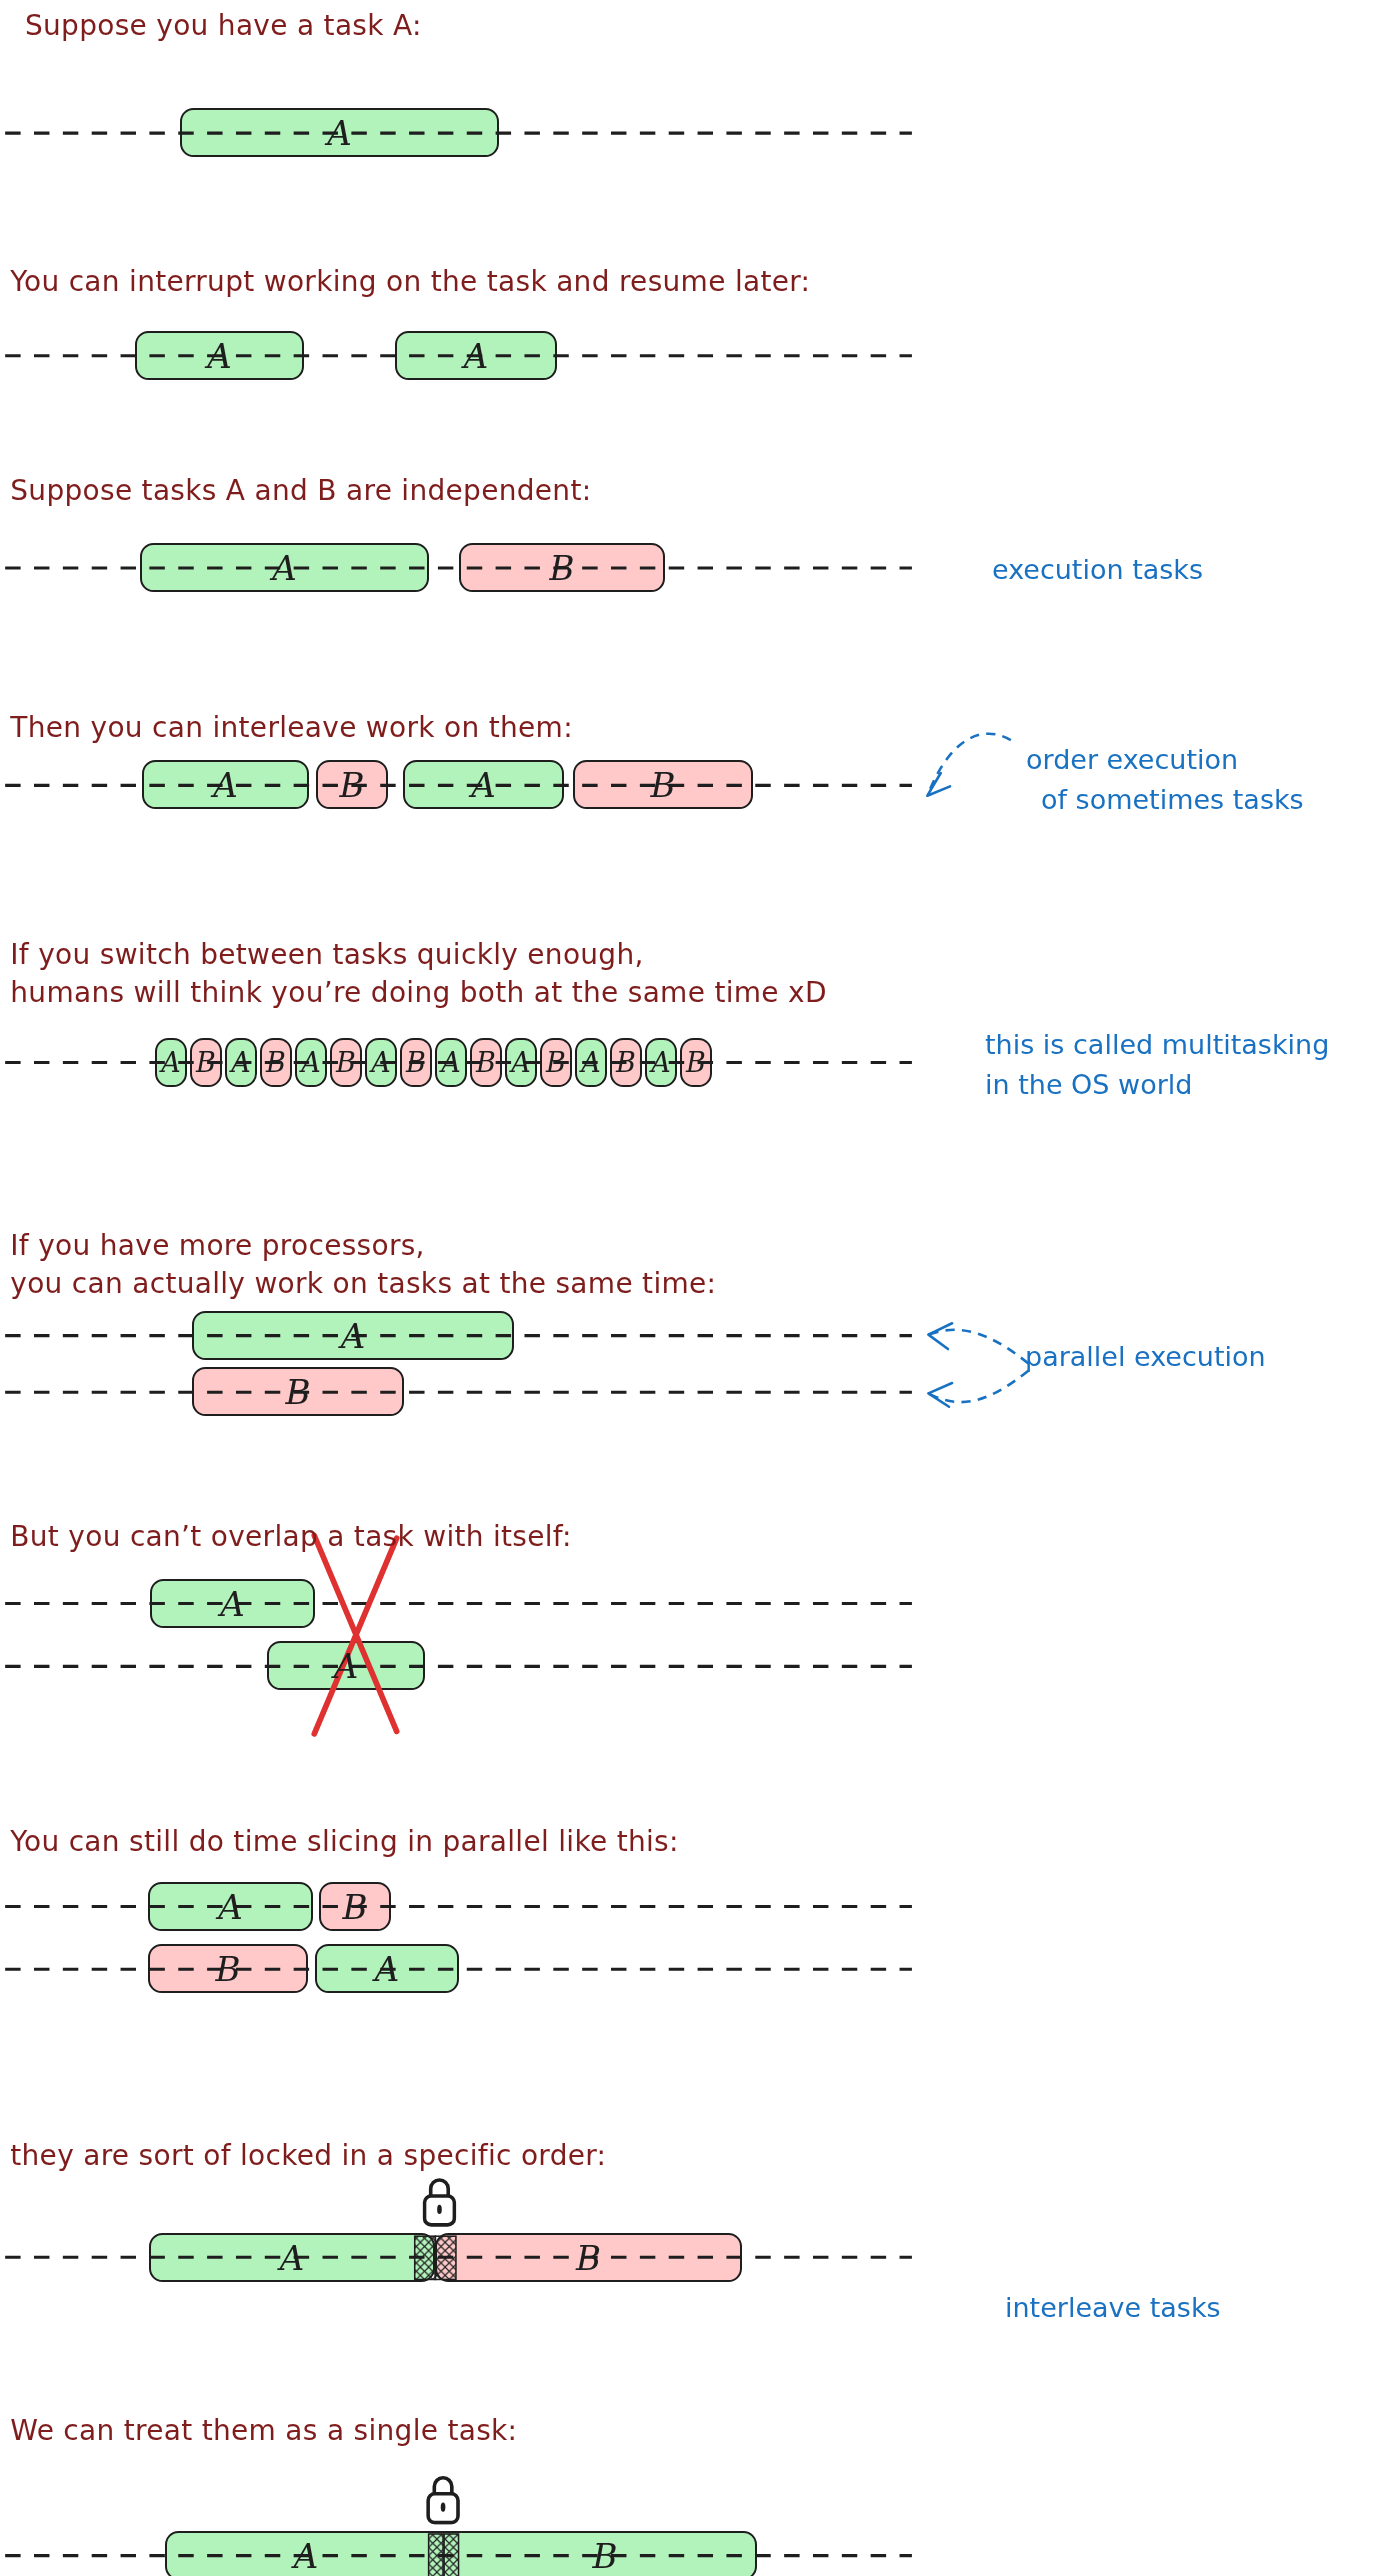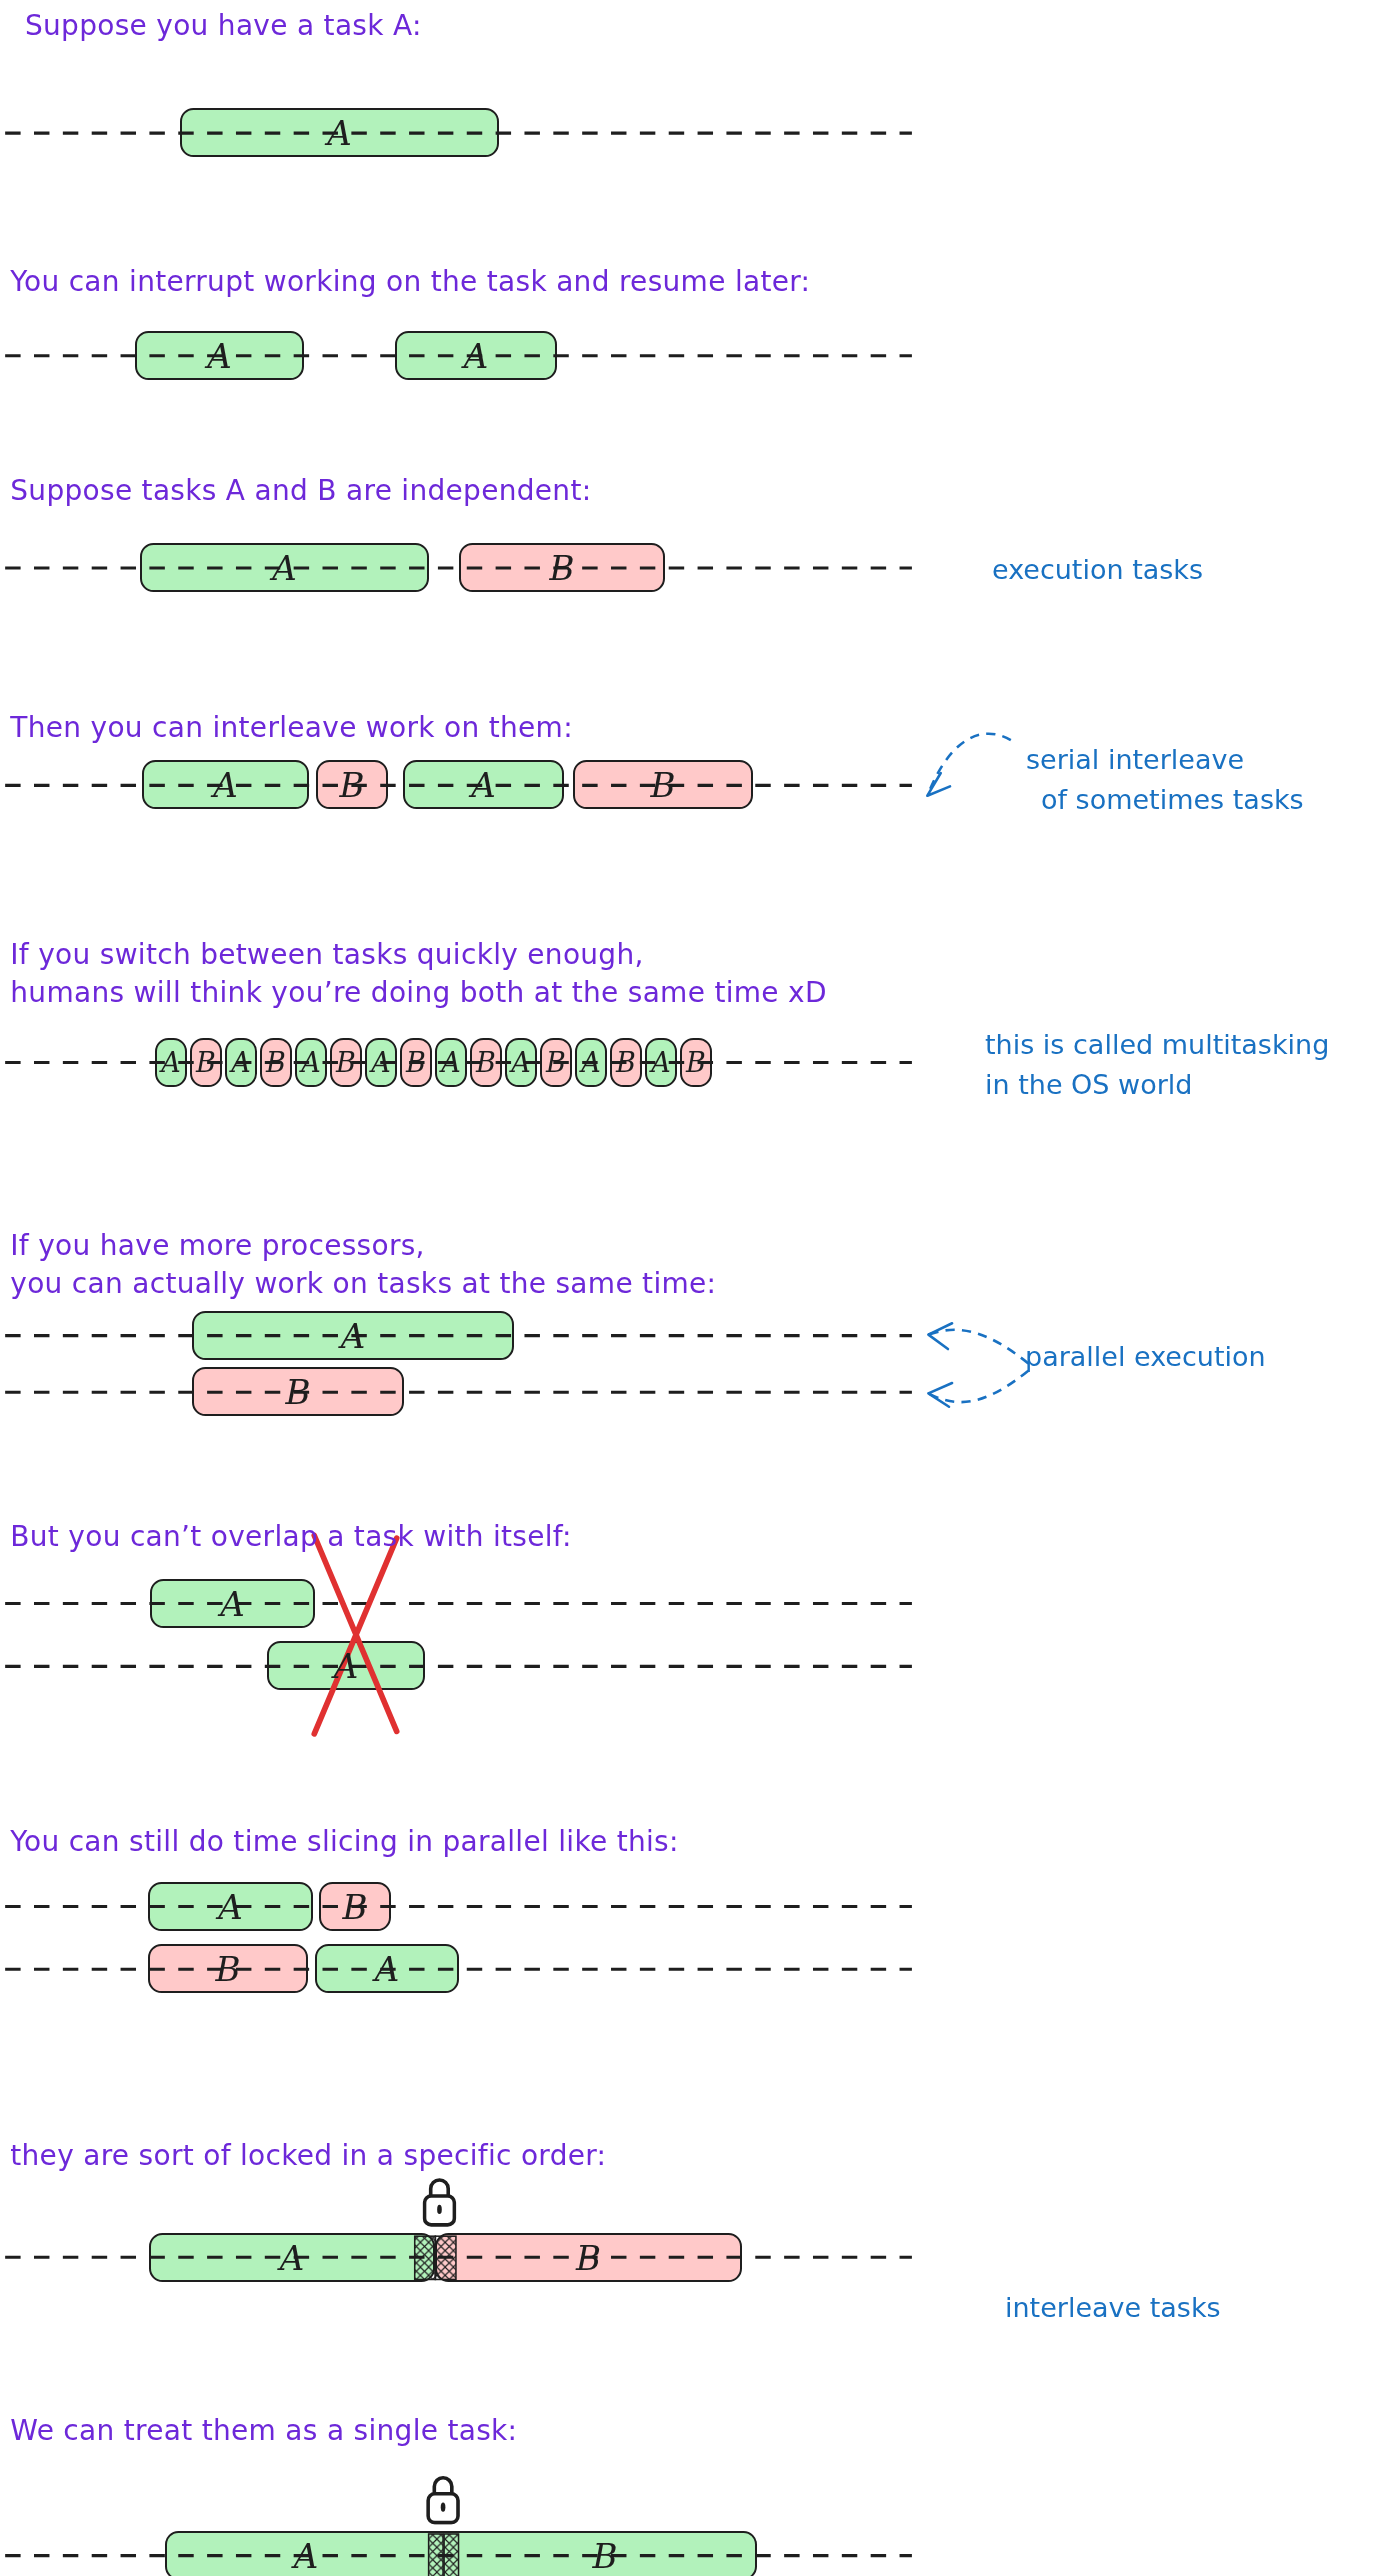--- a/index.html
+++ b/index.html
@@ -1,18 +1,18 @@
 <!DOCTYPE html>
 <html style="font-size:8.2px"><head>
 <meta charset="utf-8">
 <style>
   html,body{margin:0;padding:0;background:#fff;}
   .canvas{position:relative;width:1373px;height:3324px;background:#ffffff;overflow:hidden;
           font-family:"DejaVu Sans", sans-serif;}
-  .h{position:absolute;font-size:28px;color:#6d28d9;white-space:nowrap;letter-spacing:0.3px;z-index:3;}
+  .h{position:absolute;font-size:28px;color:#7f1d1d;white-space:nowrap;letter-spacing:0.3px;z-index:3;}
   .ann{position:absolute;font-size:27px;color:#1971c2;white-space:nowrap;z-index:3;}
   .box{position:absolute;height:49px;border:2.6px solid #1e1e1e;border-radius:13.4px;
        box-sizing:border-box;display:flex;align-items:center;justify-content:center;}
   .g{background:#b2f2bb;} .p{background:#ffc9c9;}
   .bl{position:relative;z-index:5;font-family:"DejaVu Serif", serif;font-style:italic;
       font-size:34px;color:#1e1e1e;line-height:1;}
   .bl.small{font-size:27px;}
   .abs{position:absolute;top:50%;transform:translate(-50%,-50%);}
   .overlay{position:absolute;left:0;top:0;z-index:2;pointer-events:none;}
 </style>
@@ -28,21 +28,21 @@
   <div class="h" style="left:10.3px;top:938px">If you switch between tasks quickly enough,</div>
   <div class="h" style="left:10.3px;top:976px">humans will think you’re doing both at the same time xD</div>
   <div class="h" style="left:10.3px;top:1229px">If you have more processors,</div>
   <div class="h" style="left:10.3px;top:1267px">you can actually work on tasks at the same time:</div>
   <div class="h" style="left:10.3px;top:1520px">But you can’t overlap a task with itself:</div>
   <div class="h" style="left:10.3px;top:1825px">You can still do time slicing in parallel like this:</div>
   <div class="h" style="left:10.3px;top:2139px">they are sort of locked in a specific order:</div>
   <div class="h" style="left:10.3px;top:2414px">We can treat them as a single task:</div>
 
   <div class="ann" style="left:992px;top:554px">execution tasks</div>
-  <div class="ann" style="left:1026px;top:744px">serial interleave</div>
+  <div class="ann" style="left:1026px;top:744px">order execution</div>
   <div class="ann" style="left:1041px;top:784px">of sometimes tasks</div>
   <div class="ann" style="left:985px;top:1029px">this is called multitasking</div>
   <div class="ann" style="left:985px;top:1069px">in the OS world</div>
   <div class="ann" style="left:1025px;top:1341px">parallel execution</div>
   <div class="ann" style="left:1005px;top:2292px">interleave tasks</div>
 
   <div class="box g" style="left:180px;top:108px;width:319px">
     <span class="bl">A</span>
     </div>
 

